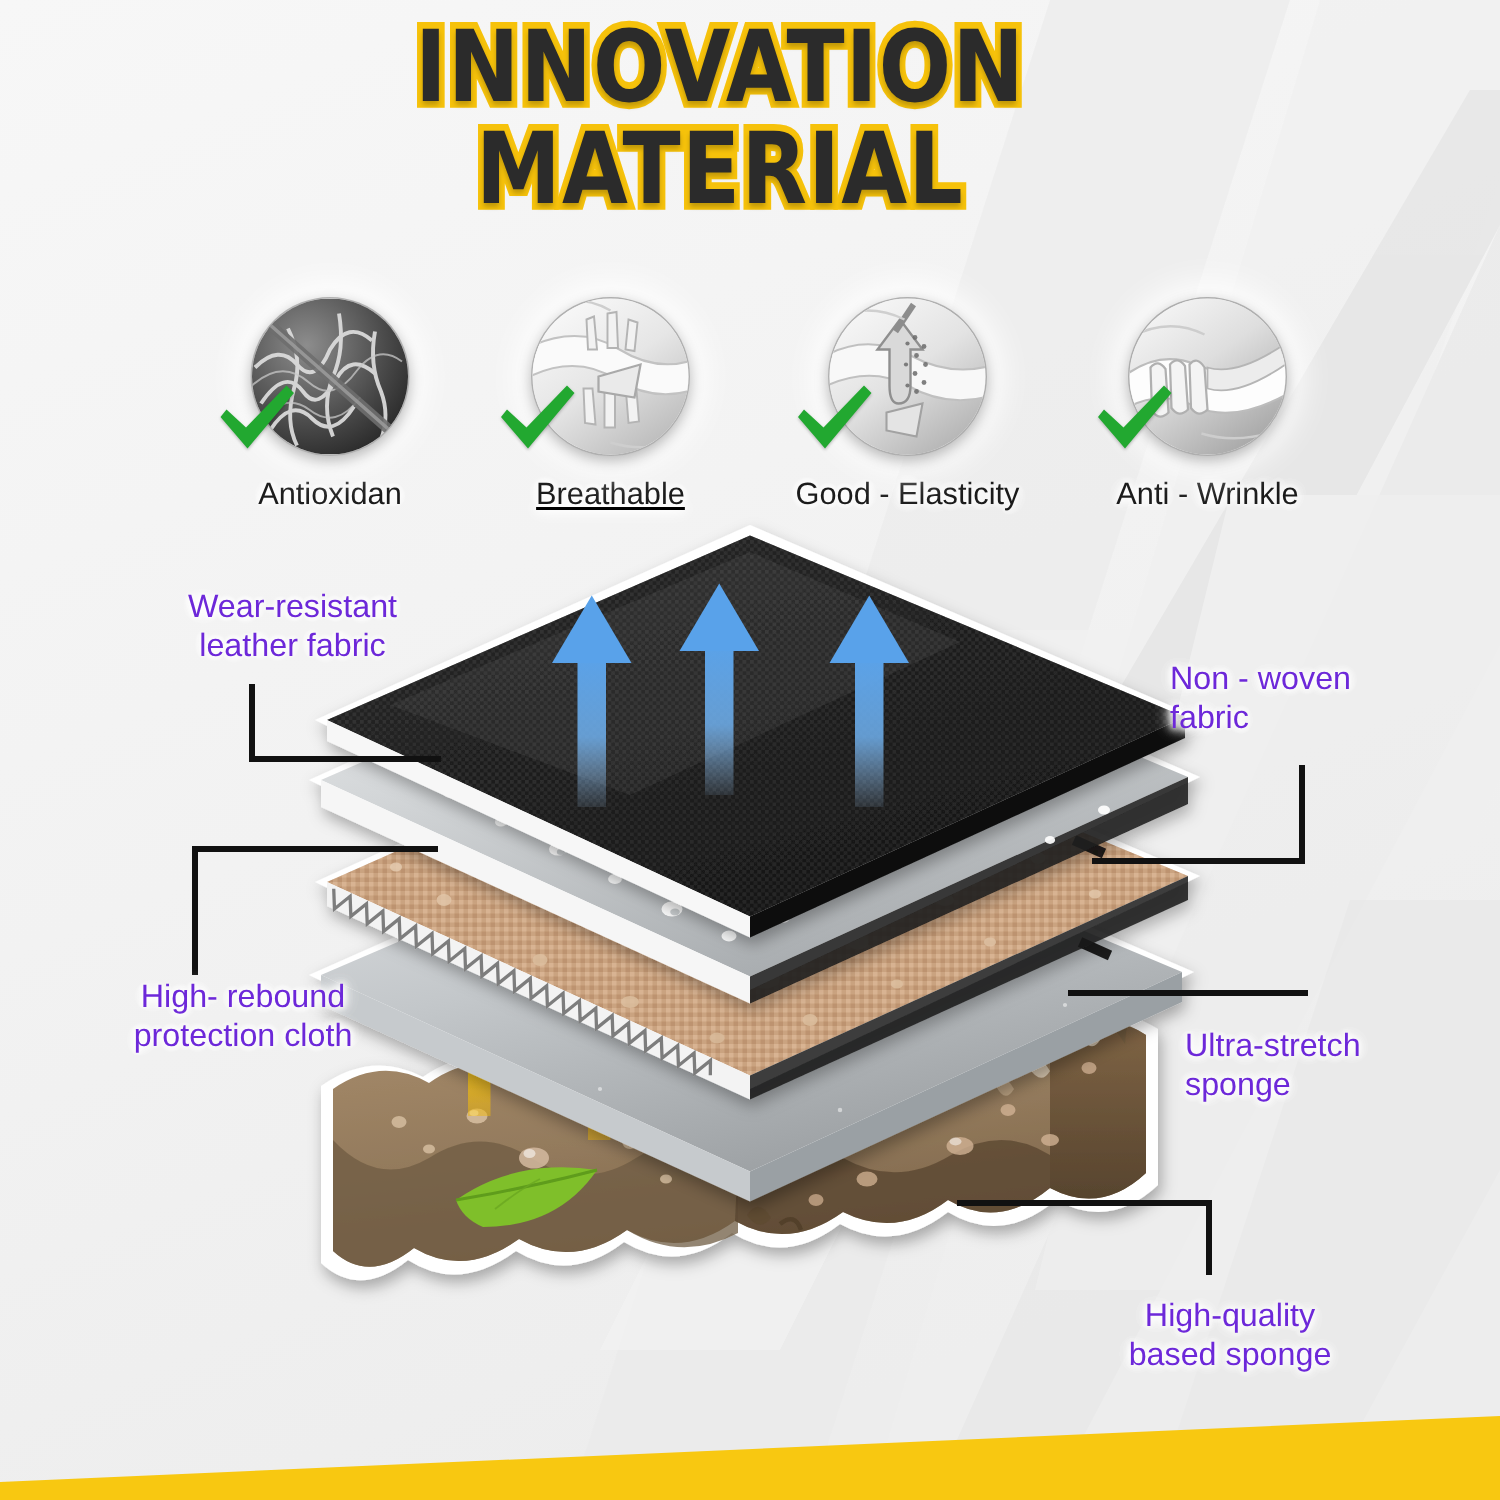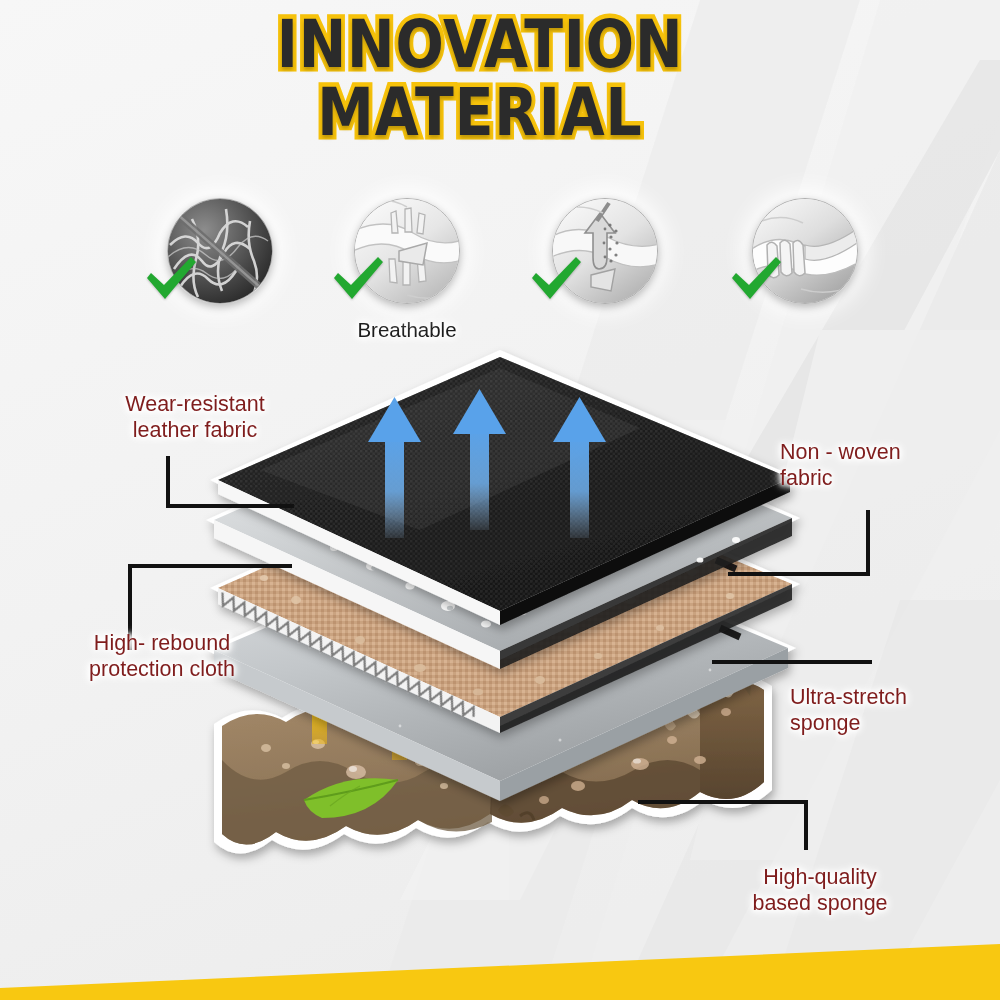--- a/index.html
+++ b/index.html
@@ -58,26 +58,26 @@
     text-shadow:0 0 7px #fff,0 0 7px #fff,0 0 12px #fff,0 0 12px #fff,0 0 4px #fff;
     white-space:nowrap;
   }
 
   
   #diagram{ position:absolute; top:0; left:0; z-index:3; }
 
   
   .callout{
     position:absolute; z-index:7;
-    font-size:21.5px; line-height:1.2; color:#7f1d1d; font-weight:500;
+    font-size:21.5px; line-height:1.2; color:#6d28d9; font-weight:500;
     text-shadow:0 0 7px #fff,0 0 7px #fff,0 0 12px #fff,0 0 12px #fff,0 0 4px #fff,0 0 4px #fff;
     white-space:pre-line;
   }
   .ca-wear  { left:70px;  top:392px;  width:250px; text-align:center; }
-  .ca-reb   { left:42px;  top:631px;  width:240px; text-align:center; }
+  .ca-reb   { left:42px;  top:652px;  width:240px; text-align:center; }
   .ca-non   { left:780px; top:440px;  width:200px; text-align:left; }
   .ca-ultra { left:790px; top:685px;  width:190px; }
   .ca-base  { left:710px; top:865px;  width:220px; text-align:center; }
 
   #leaders{ position:absolute; top:0; left:0; z-index:6; }
 </style>
 </head>
 <body>
 
 <svg id="bg" width="1000" height="1000" viewBox="0 0 1000 1000">
@@ -135,23 +135,24 @@
             <path d="M4 82 Q22 62 38 74 Q56 88 72 66"></path>
           </g>
           <line x1="8" y1="14" x2="92" y2="88" stroke="#6e6e6e" stroke-width="7" opacity="0.9"></line>
           <line x1="8" y1="14" x2="92" y2="88" stroke="#9a9a9a" stroke-width="2.4" opacity="0.9"></line>
         </svg>
       </div>
       <svg class="check" viewBox="0 0 60 60">
         <path d="M6 30 L10 25 L23 37 L50 9 L55 14 L24 51 Z" fill="#22A830"></path>
       </svg>
     </div>
+    <div class="feat-label">Antioxidan</div>
   </div>
 
-  <div class="feature" style="left:312px; top:8px;">
+  <div class="feature" style="left:312px; top:8px;text-decoration:underline;">
     <div class="feat-circle">
       <div class="feat-disc">
         <svg width="104" height="104" viewBox="0 0 104 104">
           <defs>
             <linearGradient id="br" x1="0" y1="0" x2="0.7" y2="1">
               <stop offset="0%" stop-color="#fdfdfd"></stop>
                 <stop offset="55%" stop-color="#e6e6e6"></stop>
               <stop offset="100%" stop-color="#bdbdbd"></stop>
             </linearGradient>
           </defs>
@@ -205,20 +206,21 @@
           </g>
           <line x1="44" y1="22" x2="56" y2="4" stroke="#8d8d8d" stroke-width="4"></line>
           <path d="M38 76 L62 70 L58 92 L38 88 Z" fill="#e4e4e4" stroke="#a2a2a2" stroke-width="1.4"></path>
           <path d="M-2 14 Q26 2 50 14" fill="none" stroke="#cfcfcf" stroke-width="1.6"></path>
         </svg>
       </div>
       <svg class="check" viewBox="0 0 60 60">
         <path d="M6 30 L10 25 L23 37 L50 9 L55 14 L24 51 Z" fill="#22A830"></path>
       </svg>
     </div>
+    <div class="feat-label">Good - Elasticity</div>
   </div>
 
   <div class="feature" style="left:710px; top:8px;">
     <div class="feat-circle">
       <div class="feat-disc">
         <svg width="104" height="104" viewBox="0 0 104 104">
           <defs>
             <linearGradient id="aw" x1="0" y1="0" x2="0.7" y2="1">
               <stop offset="0%" stop-color="#fbfbfb"></stop>
                 <stop offset="50%" stop-color="#dedede"></stop>
@@ -234,20 +236,21 @@
           </g>
           <path d="M52 46 Q72 52 104 30 L104 44 Q72 66 52 60 Z" fill="#ececec" stroke="#b5b5b5" stroke-width="1.2"></path>
           <path d="M0 26 Q26 12 50 24" fill="none" stroke="#cdcdcd" stroke-width="1.6"></path>
           <path d="M48 90 Q74 98 104 86" fill="none" stroke="#cdcdcd" stroke-width="1.6"></path>
         </svg>
       </div>
       <svg class="check" viewBox="0 0 60 60">
         <path d="M6 30 L10 25 L23 37 L50 9 L55 14 L24 51 Z" fill="#22A830"></path>
       </svg>
     </div>
+    <div class="feat-label">Anti - Wrinkle</div>
   </div>
 </div>
 
 <svg id="diagram" width="1000" height="1000" viewBox="0 0 1000 1000">
   <defs>
     <pattern id="weave" width="5" height="5" patternUnits="userSpaceOnUse">
       <rect width="5" height="5" fill="#191919"></rect>
       <rect width="2.5" height="2.5" fill="#343434"></rect>
       <rect x="2.5" y="2.5" width="2.5" height="2.5" fill="#2e2e2e"></rect>
     </pattern>

